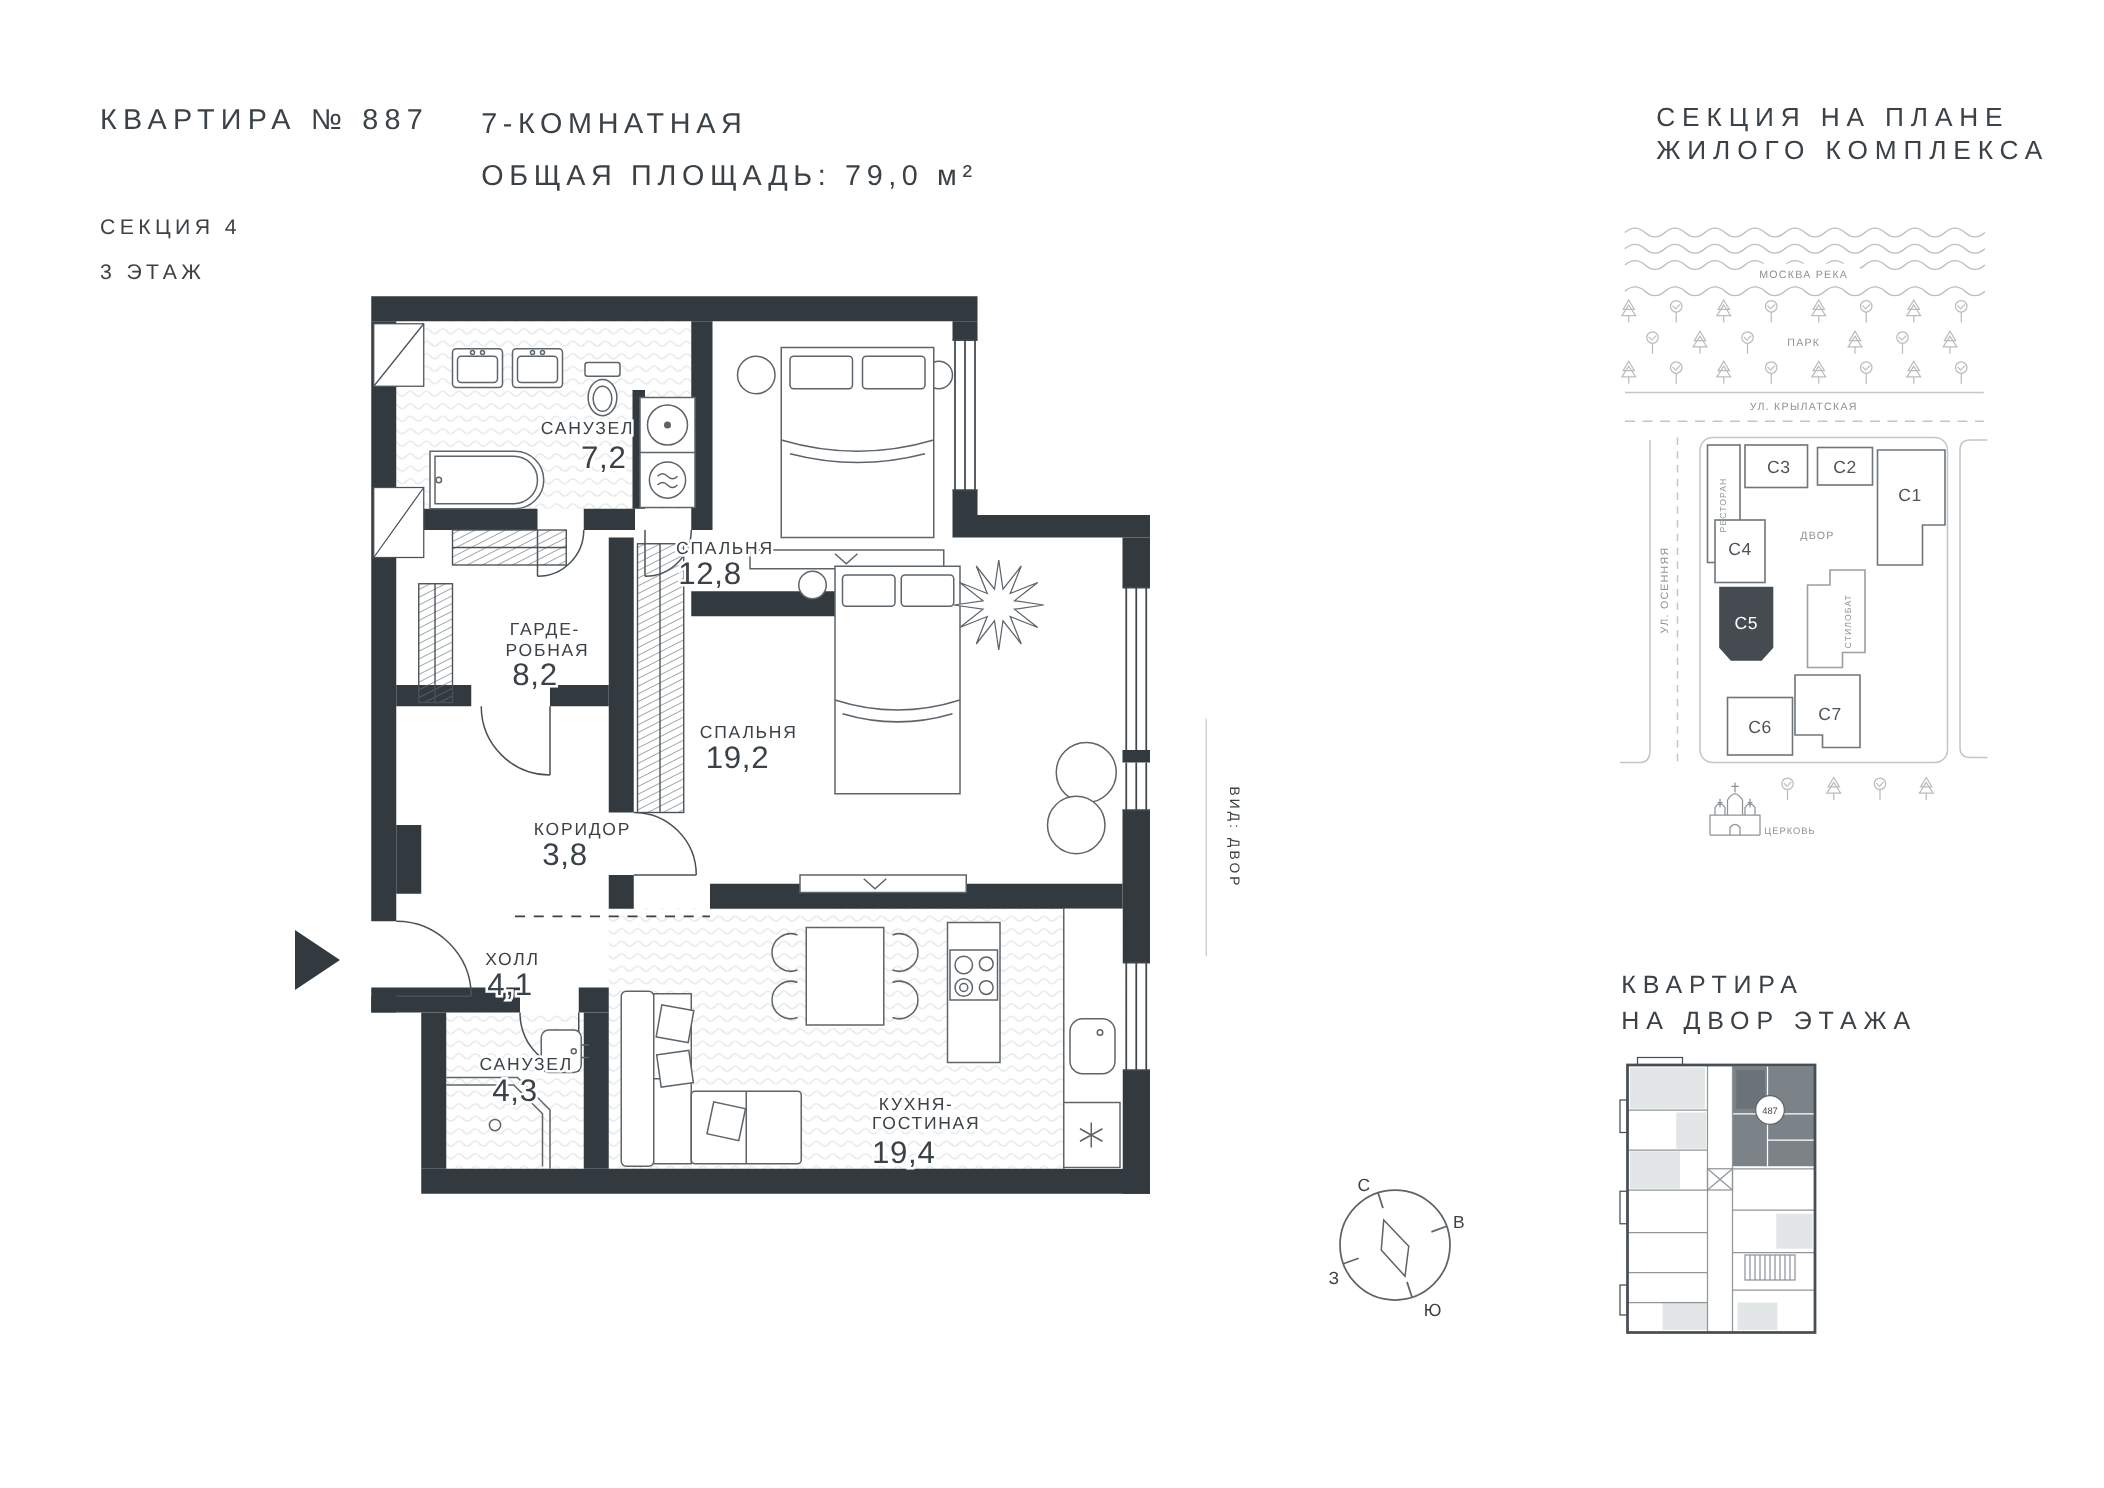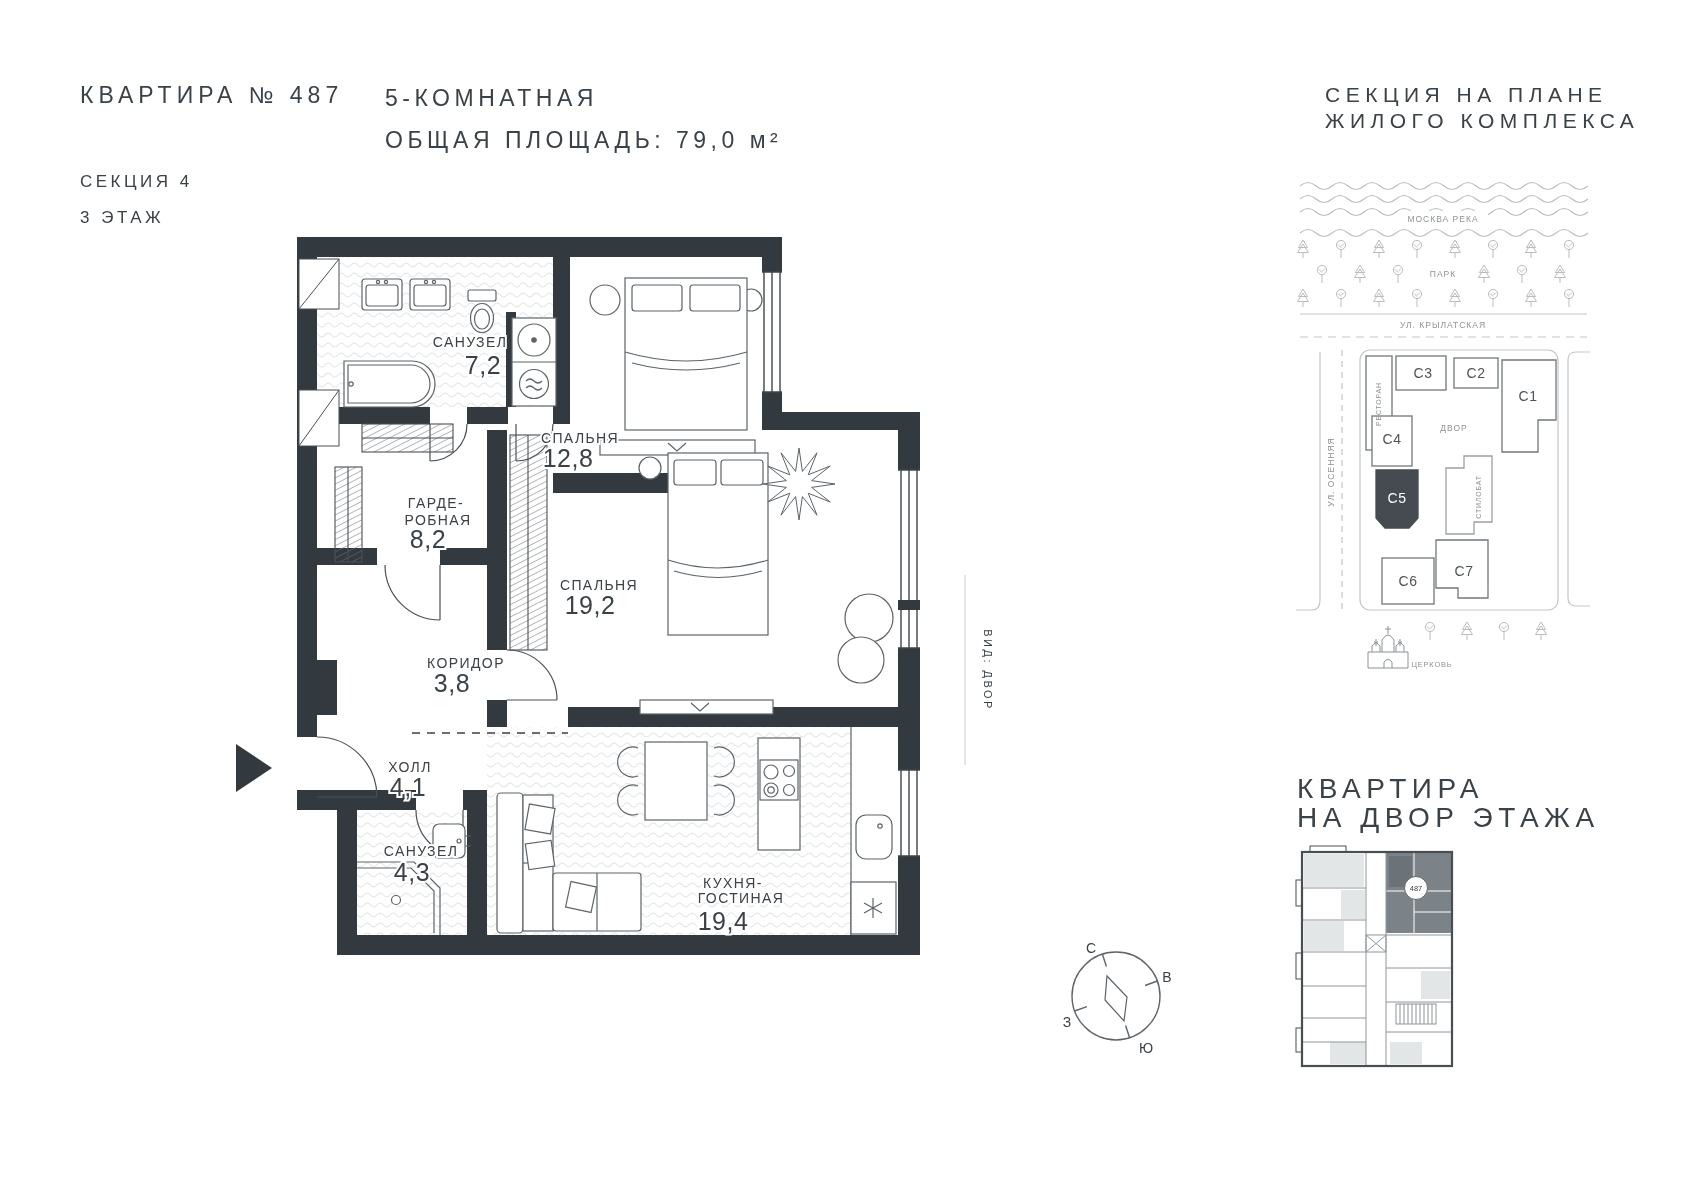--- a/index.html
+++ b/index.html
@@ -3,40 +3,40 @@
 <meta charset="utf-8">
 <style>
   html,body{margin:0;padding:0;background:#ffffff;}
   body{width:1683px;height:1190px;position:relative;overflow:hidden;
        font-family:"Liberation Sans", sans-serif;color:#3b4247;}
   .abs{position:absolute;}
   .h1{font-size:23px;letter-spacing:5px;font-weight:400;white-space:nowrap;}
   .h2{font-size:17px;letter-spacing:3.5px;line-height:27px;font-weight:400;white-space:nowrap;}
   .h3{font-size:23px;letter-spacing:4.5px;line-height:32px;font-weight:400;white-space:nowrap;}
   .h4{font-size:21px;letter-spacing:5.5px;line-height:26px;font-weight:400;white-space:nowrap;margin-left:28px;}
-  .h5{font-size:28px;letter-spacing:5.5px;line-height:29px;font-weight:400;white-space:nowrap;}
+  .h5{font-size:20px;letter-spacing:5.5px;line-height:29px;font-weight:400;white-space:nowrap;}
   svg.art{position:absolute;left:0;top:0;}
   svg text{font-family:"Liberation Sans", sans-serif;fill:#3b4247;}
   .roomname{font-size:14px;letter-spacing:1.4px;paint-order:stroke;stroke:#ffffff;stroke-width:4px;}
   .roomarea{font-size:25px;letter-spacing:0.5px;paint-order:stroke;stroke:#ffffff;stroke-width:4px;}
   .maplabel{font-size:8.5px;letter-spacing:1px;fill:#8d9397;}
   .mapsec{font-size:14px;letter-spacing:0.5px;fill:#4d545a;}
   .mapsec-w{font-size:14px;letter-spacing:0.5px;fill:#ffffff;}
   .mapvert{font-size:7px;letter-spacing:0.8px;fill:#8d9397;}
   .compassl{font-size:14px;fill:#3b4247;}
   .badge{font-size:7.5px;fill:#3b4247;}
   .viewlbl{font-size:11px;letter-spacing:2.5px;fill:#3b4247;}
 </style>
 </head>
 <body>
 
-<div class="abs h1" style="left:80px;top:82px">КВАРТИРА № 487</div>
+<div class="abs h1" style="left:80px;top:82px">КВАРТИРА № 887</div>
 <div class="abs h2" style="left:80px;top:168px">СЕКЦИЯ 4</div>
 <div class="abs h2" style="left:80px;top:204px">3 ЭТАЖ</div>
-<div class="abs h3" style="left:385px;top:82px">5-КОМНАТНАЯ</div>
+<div class="abs h3" style="left:385px;top:82px">7-КОМНАТНАЯ</div>
 <div class="abs h3" style="left:385px;top:124px">ОБЩАЯ ПЛОЩАДЬ: 79,0 м²</div>
 <div class="abs h4" style="left:1297px;top:82px">СЕКЦИЯ НА ПЛАНЕ</div>
 <div class="abs h4" style="left:1297px;top:108px">ЖИЛОГО КОМПЛЕКСА</div>
 <div class="abs h5" style="left:1297px;top:774px">КВАРТИРА</div>
 <div class="abs h5" style="left:1297px;top:803px">НА ДВОР ЭТАЖА</div>
 
 <svg class="art" width="1683" height="1190" viewBox="0 0 1683 1190">
 <defs>
   <pattern id="wavefloor" width="26" height="10" patternUnits="userSpaceOnUse">
     <path d="M0,5 q3.25,-4 6.5,0 t6.5,0 t6.5,0 t6.5,0" stroke="#e2e5e6" fill="none" stroke-width="1.1"></path>

